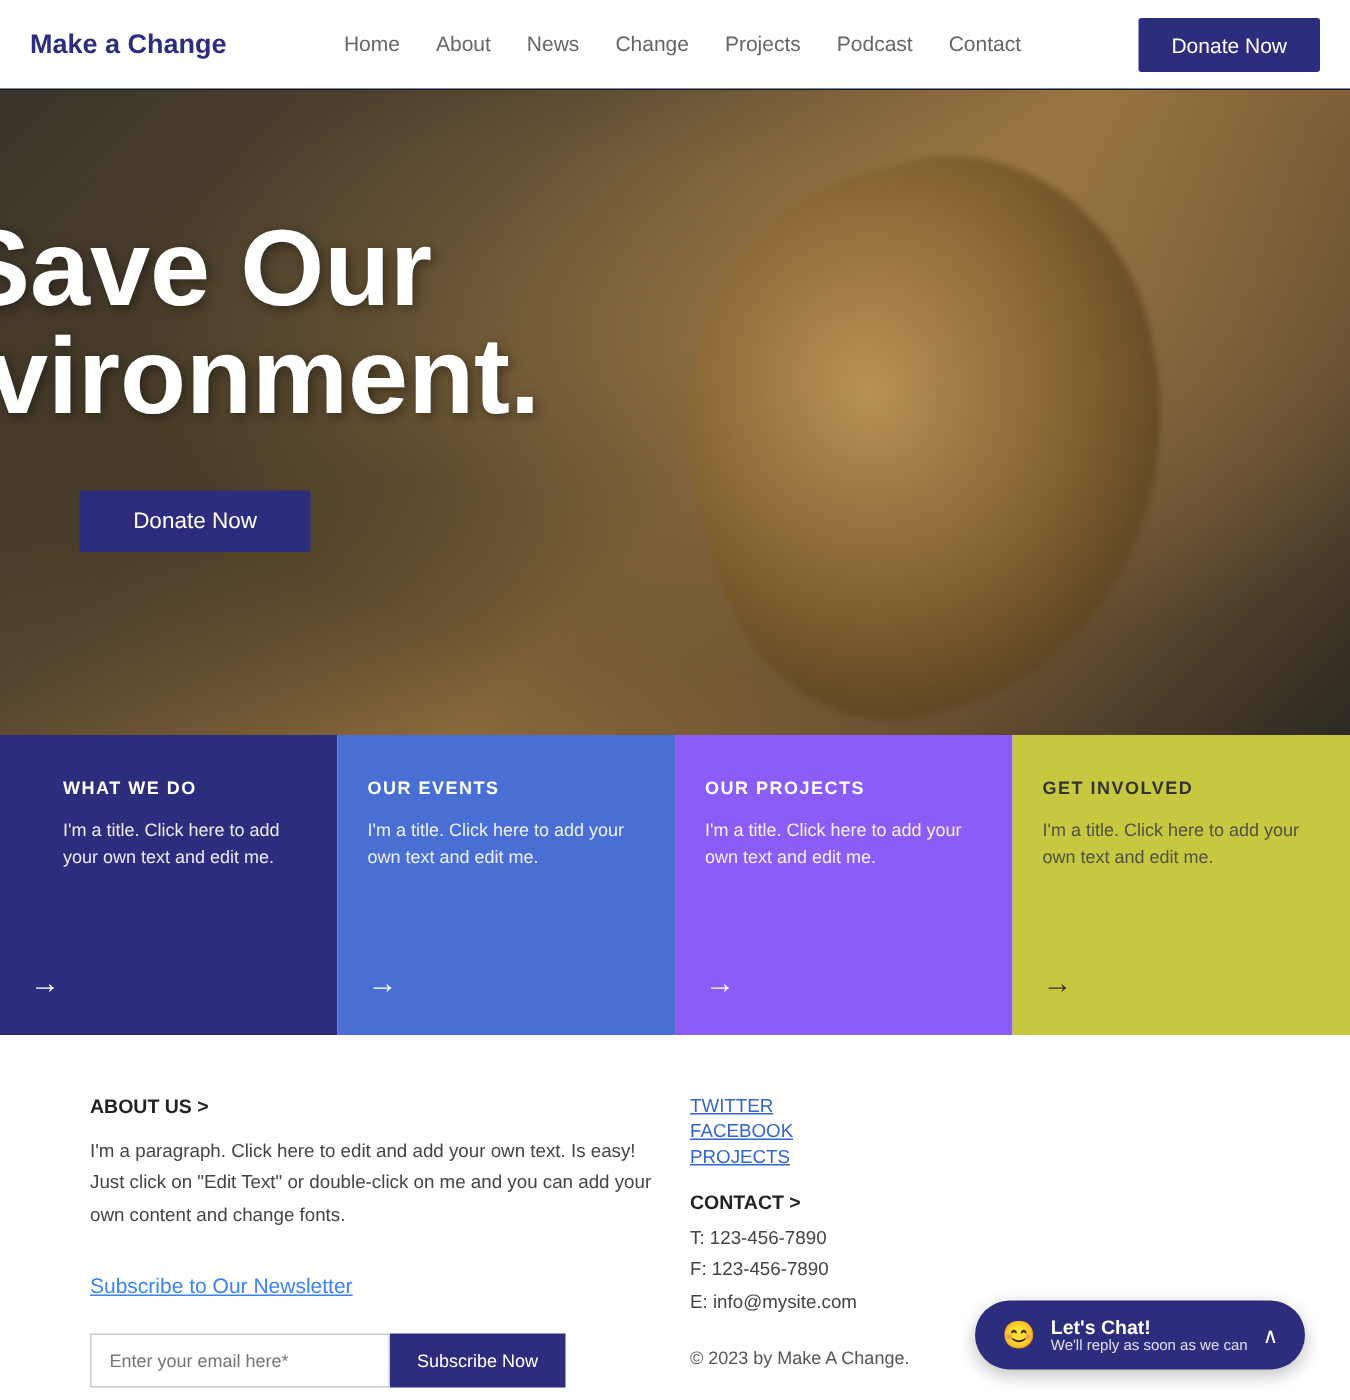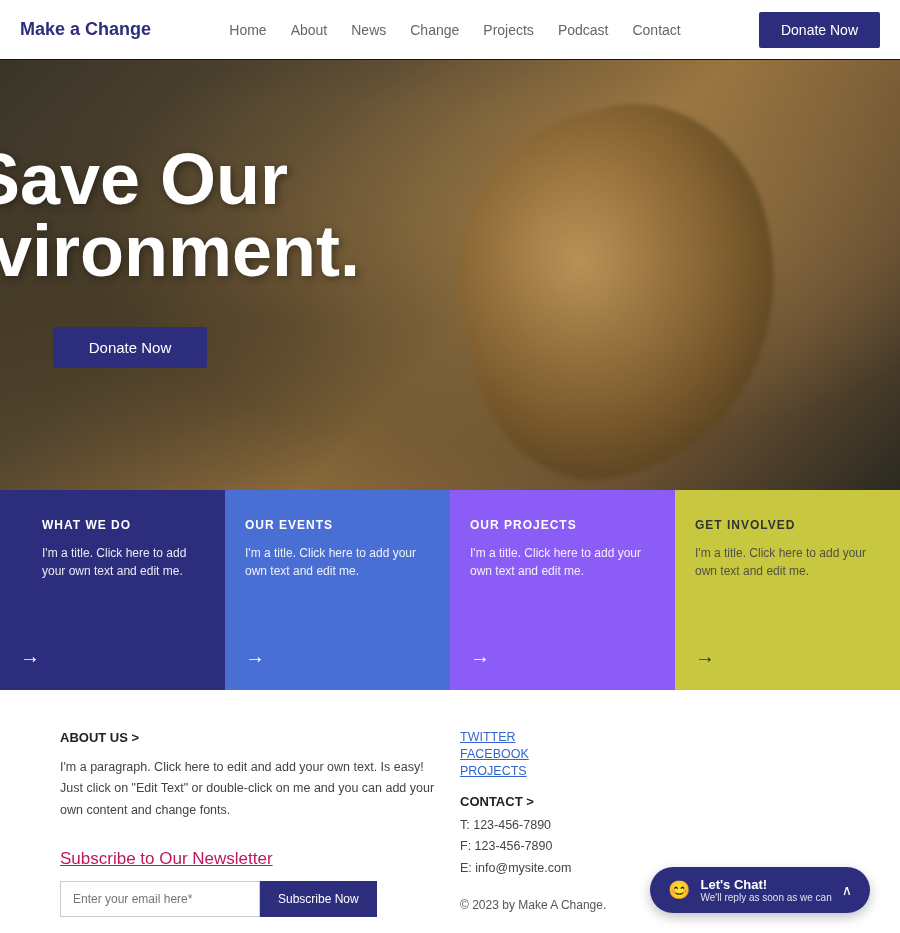--- a/index.html
+++ b/index.html
@@ -180,26 +180,26 @@
       color: #444;
       line-height: 1.7;
     }
     .footer-copyright {
       font-size: 12px;
       color: #555;
       margin-top: 16px;
       line-height: 1.7;
     }
     .newsletter-label {
-      font-size: 17px;
+      font-size: 14px;
       font-weight: 500;
-      color: #be185d;
+      color: #3b82f6;
       text-decoration: underline;
       margin-top: 28px;
-      margin-bottom: 12px;
+      margin-bottom: 24px;
       display: block;
     }
     .newsletter-form {
       display: flex;
       gap: 0;
     }
     .newsletter-input {
       border: 1px solid #ccc;
       padding: 10px 12px;
       font-size: 12px;

